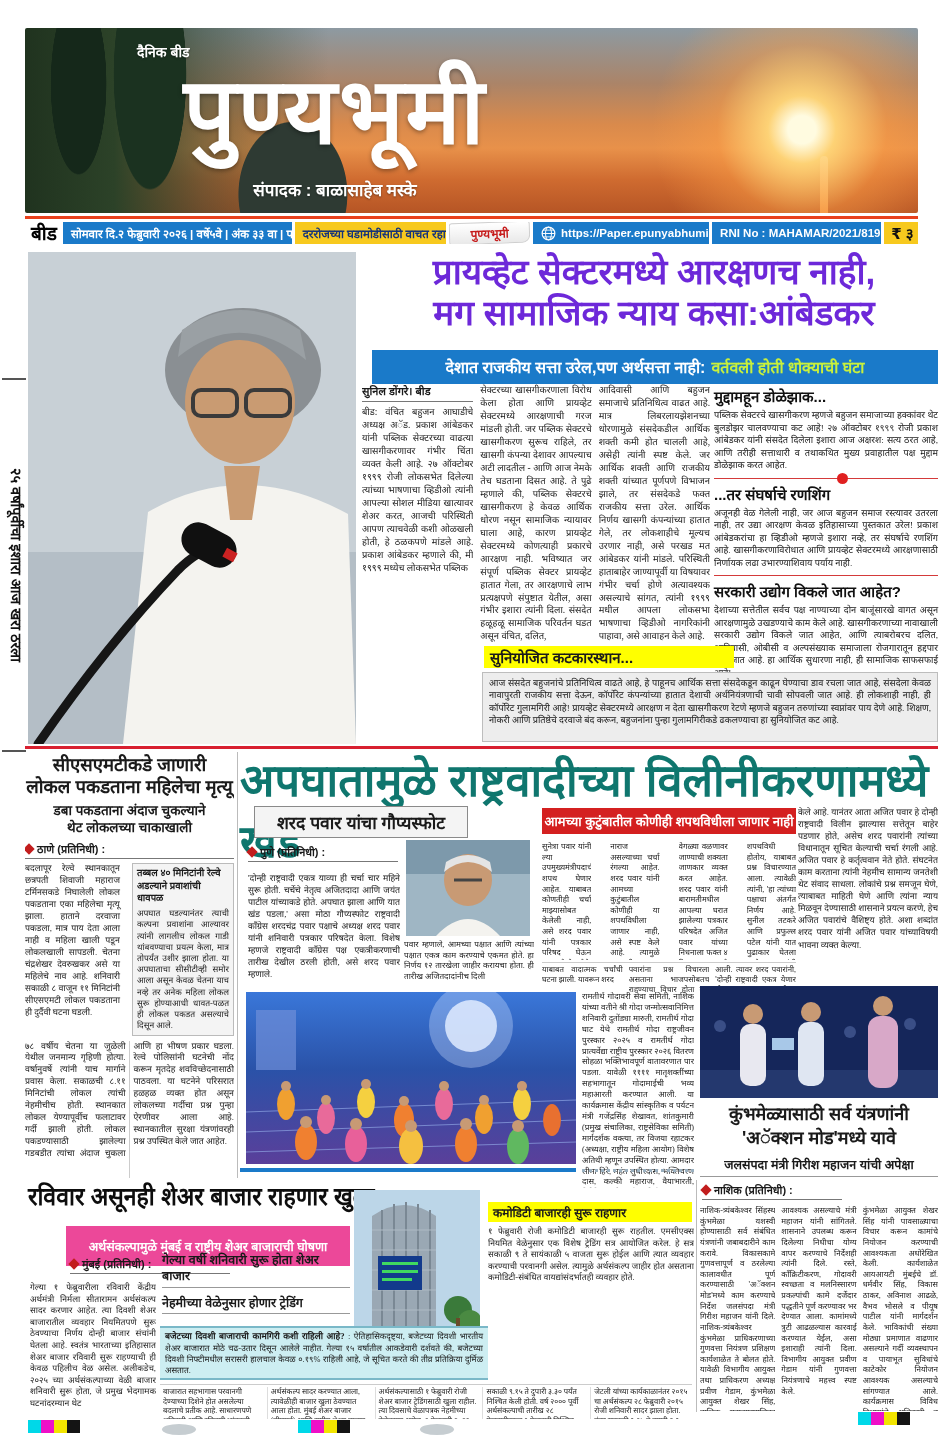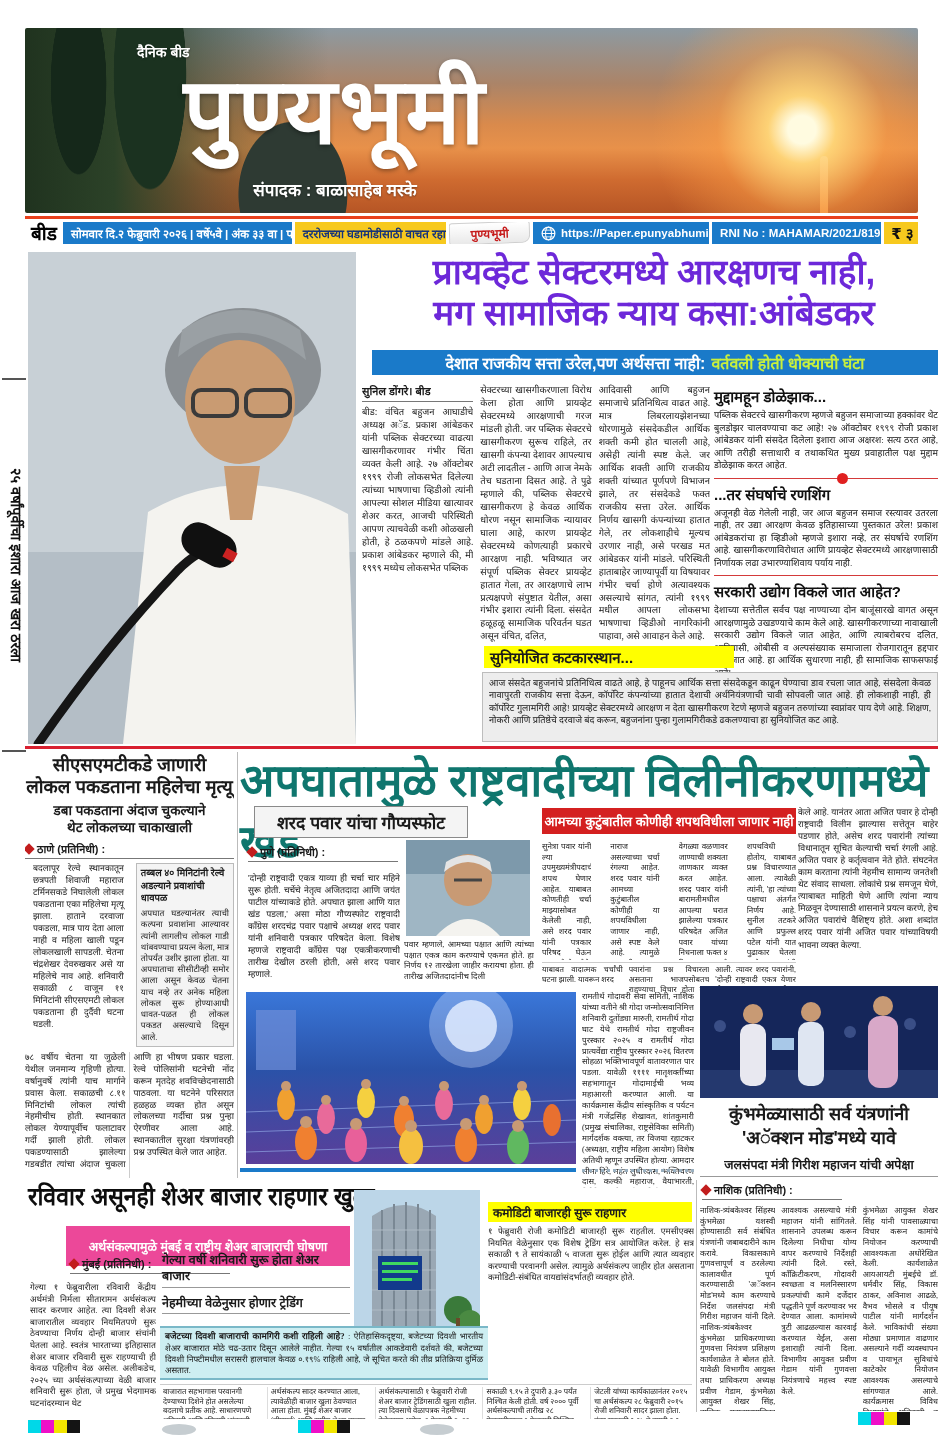--- a/index.html
+++ b/index.html
@@ -32,21 +32,21 @@
   .seg-yellow{background:#f7c91e;color:#15337a;font-weight:bold;font-size:11.5px;padding:0 8px;}
   .seg-roll{width:92px;justify-content:center;position:relative;}
   .roll-paper{width:88px;height:20px;background:linear-gradient(180deg,#fff,#e9e9e9);border:1px solid #cfcfcf;border-radius:3px 3px 8px 3px;
               transform:rotate(-2deg);display:flex;align-items:center;justify-content:center;}
   .roll-paper span{color:#c61d1d;font-weight:900;font-size:12px;}
   .seg-price{background:#f7c91e;color:#111;font-weight:900;font-size:15px;padding:0 7px;}
   .globe{width:15px;height:15px;margin-right:5px;flex:none;}
 
   
   .lead-hl{left:368px;top:252px;width:572px;text-align:center;font-weight:900;font-size:35px;line-height:1.16;color:#6d28d9;}
-  .lead-deck{left:372px;top:350px;width:566px;height:25px;background:#1a7ac9;color:#fff;display:flex;align-items:center;justify-content:center;
+  .lead-deck{left:372px;top:350px;width:566px;height:34px;background:#1a7ac9;color:#fff;display:flex;align-items:center;justify-content:center;
              font-weight:bold;font-size:16px;gap:6px;}
   .deck-hi{color:#c8f03c;}
   .vtext{left:2px;top:378px;height:362px;width:24px;writing-mode:vertical-rl;font-weight:bold;font-size:14.5px;color:#111;
          border-top:2px solid #555;border-bottom:2px solid #555;padding:4px 0;text-align:center;}
   .lead-photo{left:28px;top:252px;width:328px;height:492px;background:linear-gradient(180deg,#d9dee3 0%,#c2cad1 40%,#9aa5ad 100%);overflow:hidden;}
   .lead-cols{left:362px;top:384px;width:348px;height:258px;display:flex;gap:7px;}
   .lead-col{flex:1;font-size:9.4px;line-height:1.38;overflow:hidden;}
   .byline{font-family:"Liberation Sans",sans-serif;font-weight:bold;font-size:11px;border-bottom:1.5px solid #777;
           padding-bottom:2px;margin-bottom:4px;display:flex;align-items:center;gap:4px;}
   .diamond{width:8px;height:8px;background:#c21d1d;transform:rotate(45deg);flex:none;}
@@ -58,21 +58,21 @@
   .plot-title{left:484px;top:646px;width:238px;height:22px;background:#ffff00;font-family:"Liberation Sans",sans-serif;
               font-weight:900;font-size:15px;display:flex;align-items:center;padding:0 6px;}
   .plot-box{left:482px;top:672px;width:456px;height:70px;background:#ededed;border:1px solid #bdbdbd;padding:4px 6px;
             font-size:9.2px;line-height:1.35;text-align:justify;box-sizing:border-box;overflow:hidden;}
   .red-rule{left:25px;top:746px;width:913px;height:3px;background:#d82030;}
 
   
   .csmt{left:25px;top:754px;width:209px;height:424px;overflow:hidden;}
   .csmt h2{margin:0;text-align:center;font-size:18.5px;line-height:1.2;font-weight:900;font-family:"Liberation Sans",sans-serif;}
   .csmt h3{margin:5px 0 4px 0;text-align:center;font-size:13.5px;line-height:1.25;font-weight:900;font-family:"Liberation Sans",sans-serif;}
-  .csmt-row{display:flex;gap:12px;margin-top:3px;margin-left:8px;}
+  .csmt-row{display:flex;gap:12px;margin-top:3px;}
   .csmt-colA{width:100px;font-size:8.8px;line-height:1.36;}
   .csmt-boxB{width:97px;background:#f4f4f4;border:1px solid #bbb;padding:3px 4px;font-size:8.5px;line-height:1.32;}
   .csmt-box-title{font-weight:900;font-size:9.6px;font-family:"Liberation Sans",sans-serif;margin-bottom:3px;}
   .csmt-cont{margin-top:5px;column-count:2;column-gap:8px;column-rule:1px solid #ccc;font-size:8.8px;line-height:1.36;height:150px;overflow:hidden;}
   .vrule-csmt{left:237px;top:752px;width:0;height:426px;border-left:1px solid #bbb;}
 
   
   .ncp-hl{left:240px;top:748px;width:700px;font-weight:900;font-size:45px;color:#0f766e;font-family:"Liberation Sans",sans-serif;}
   .kicker-left{left:254px;top:806px;width:212px;height:30px;background:#f4f4f4;border:1px solid #8a8a8a;display:flex;align-items:center;
                justify-content:center;font-weight:900;font-size:17.5px;font-family:"Liberation Sans",sans-serif;}

